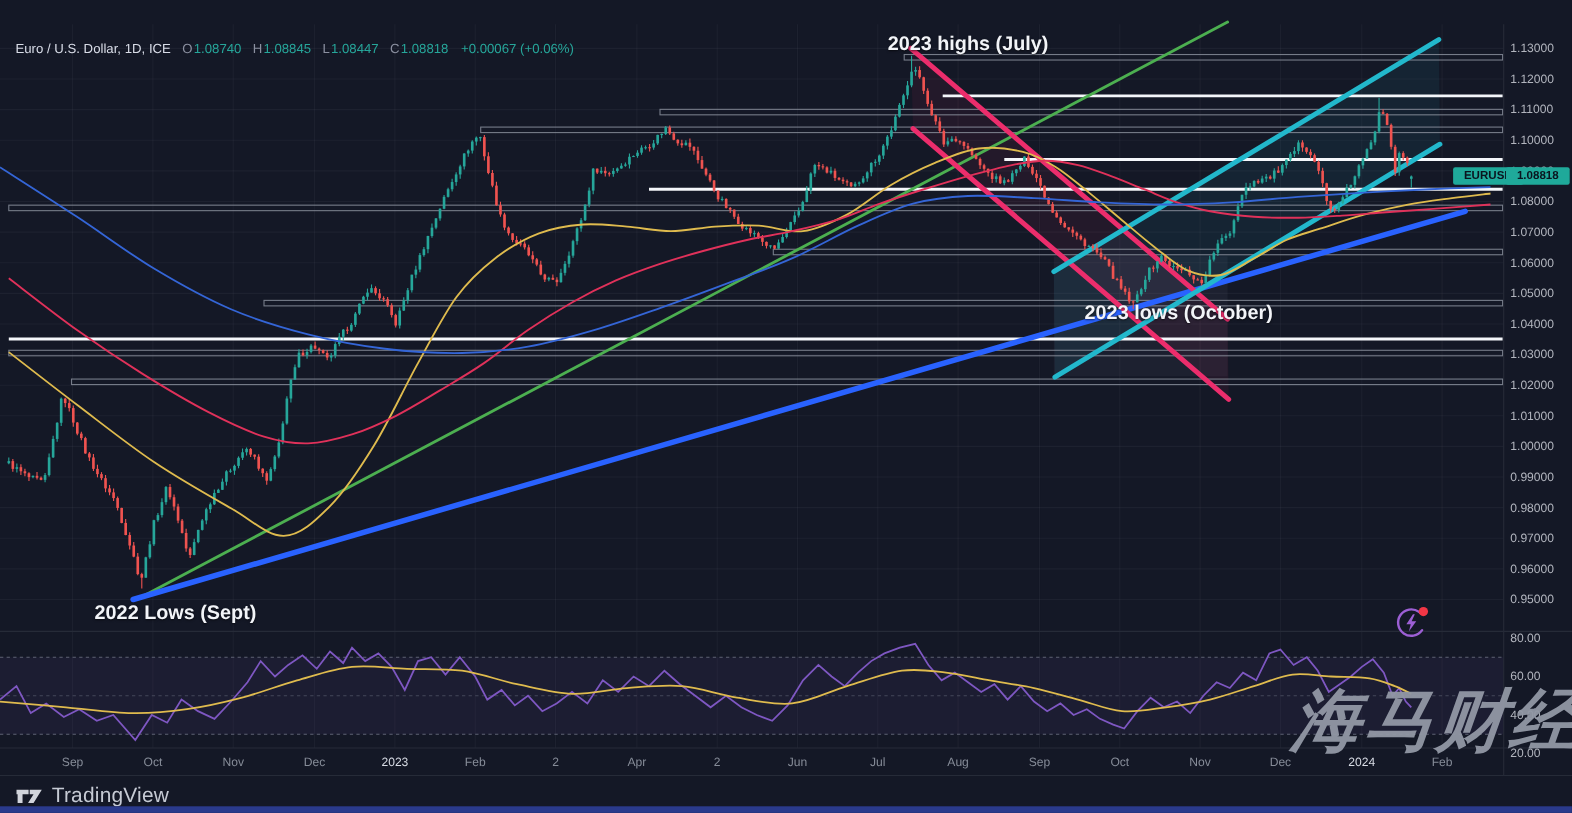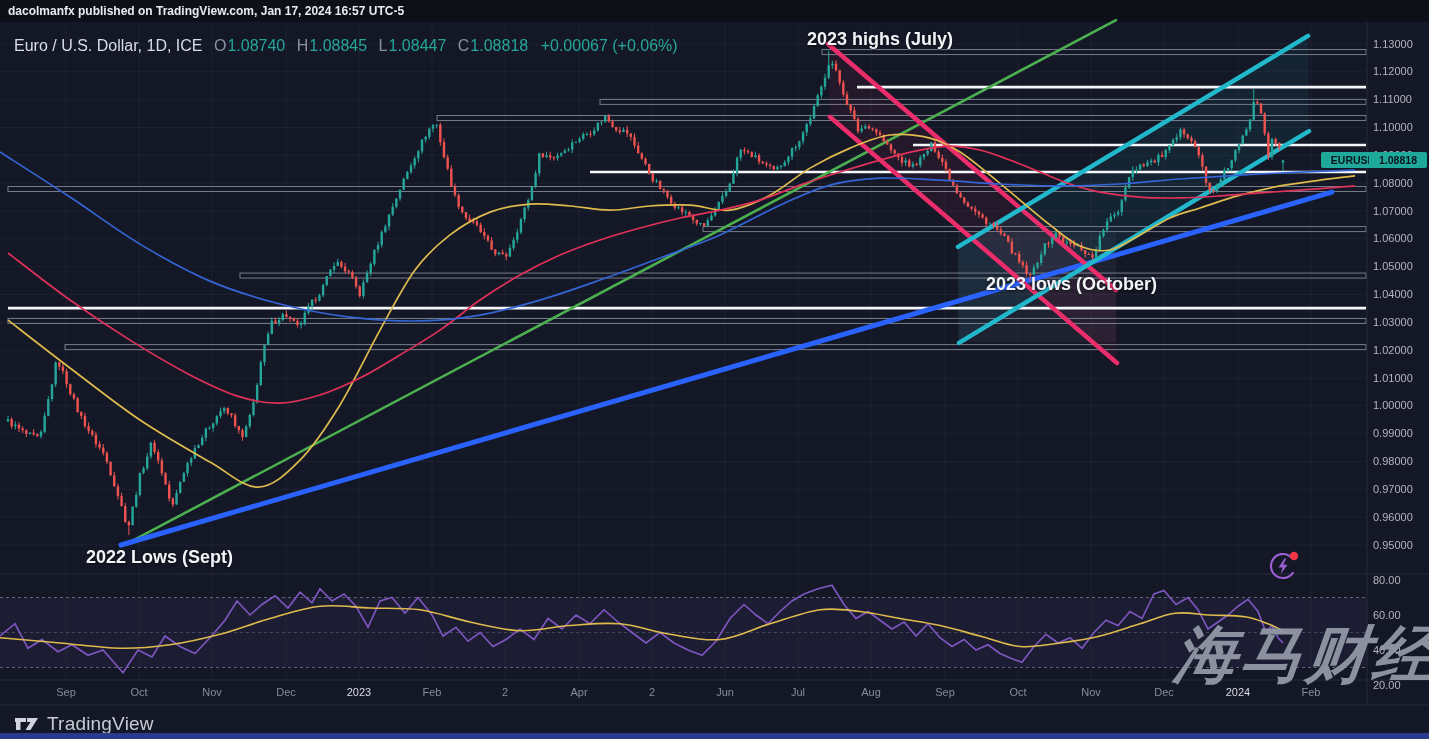--- a/index.html
+++ b/index.html
@@ -1,21 +1,21 @@
 <!DOCTYPE html>
 <html><head>
 <meta charset="utf-8">
 <style>
   html,body{margin:0;padding:0;background:#0b0e14;}
   #stage{position:relative;width:1429px;height:739px;overflow:hidden;
          background:#141826;font-family:"Liberation Sans",sans-serif;}
   #topbar{position:absolute;left:0;top:0;width:100%;height:22px;background:#0d1017;
           color:#e8ebf2;font-size:12px;font-weight:bold;line-height:22px;padding-left:8px;box-sizing:border-box;}
   #chart-svg{position:absolute;left:0;top:0;}
-  #symrow{position:absolute;left:14px;top:37px;font-size:16px;color:#d9dde8;white-space:nowrap;}
+  #symrow{position:absolute;left:14px;top:37px;font-size:12px;color:#d9dde8;white-space:nowrap;}
   #symrow .lbl{color:#8b90a0;margin-left:7px;}
   #symrow .val{color:#26a69a;margin-left:1px;}
   #symrow .chg{color:#26a69a;margin-left:8px;}
   .anno{position:absolute;color:#f2f4f8;font-size:18px;font-weight:bold;white-space:nowrap;text-shadow:0 1px 2px rgba(0,0,0,.6);}
   #anno-high{left:807px;top:29px;}
   #anno-low{left:986px;top:274px;}
   #anno-2022{left:86px;top:547px;}
   #sym-tag{position:absolute;left:1321px;top:152px;width:64px;height:16px;background:#1fa99a;
            color:#0a141f;font-size:10.5px;font-weight:bold;text-align:center;line-height:16px;border-radius:2px;}
   #price-tag{position:absolute;left:1369px;top:152px;width:58px;height:16px;background:#1fa99a;
@@ -26,23 +26,20 @@
   #wm-cn{position:absolute;right:-10px;bottom:42px;font-size:62px;font-weight:800;font-style:italic;
          color:#9298a5;opacity:.95;letter-spacing:4px;transform:skewX(-6deg);white-space:nowrap;z-index:40;}
   #wm-site{position:absolute;right:0px;bottom:0px;font-size:40px;font-weight:800;font-style:italic;
          color:#2947c9;letter-spacing:7px;white-space:nowrap;z-index:41;}
   #bottom-strip{position:absolute;left:0;bottom:0;width:100%;height:6px;background:#2a3a8c;z-index:39;}
 </style>
 </head>
 <body>
 
 <div id="stage">
-  <div id="topbar">
-    <span>dacolmanfx published on TradingView.com, Jan 17, 2024 16:57 UTC-5</span>
-  </div>
 
   <svg id="chart-svg" width="1429" height="739">
       <defs>
         <clipPath id="mainClip">
           <rect x="0" y="22" width="1367" height="552"></rect>
         </clipPath>
         <clipPath id="indClip">
           <rect x="0" y="575" width="1367" height="105"></rect>
         </clipPath>
       </defs>

